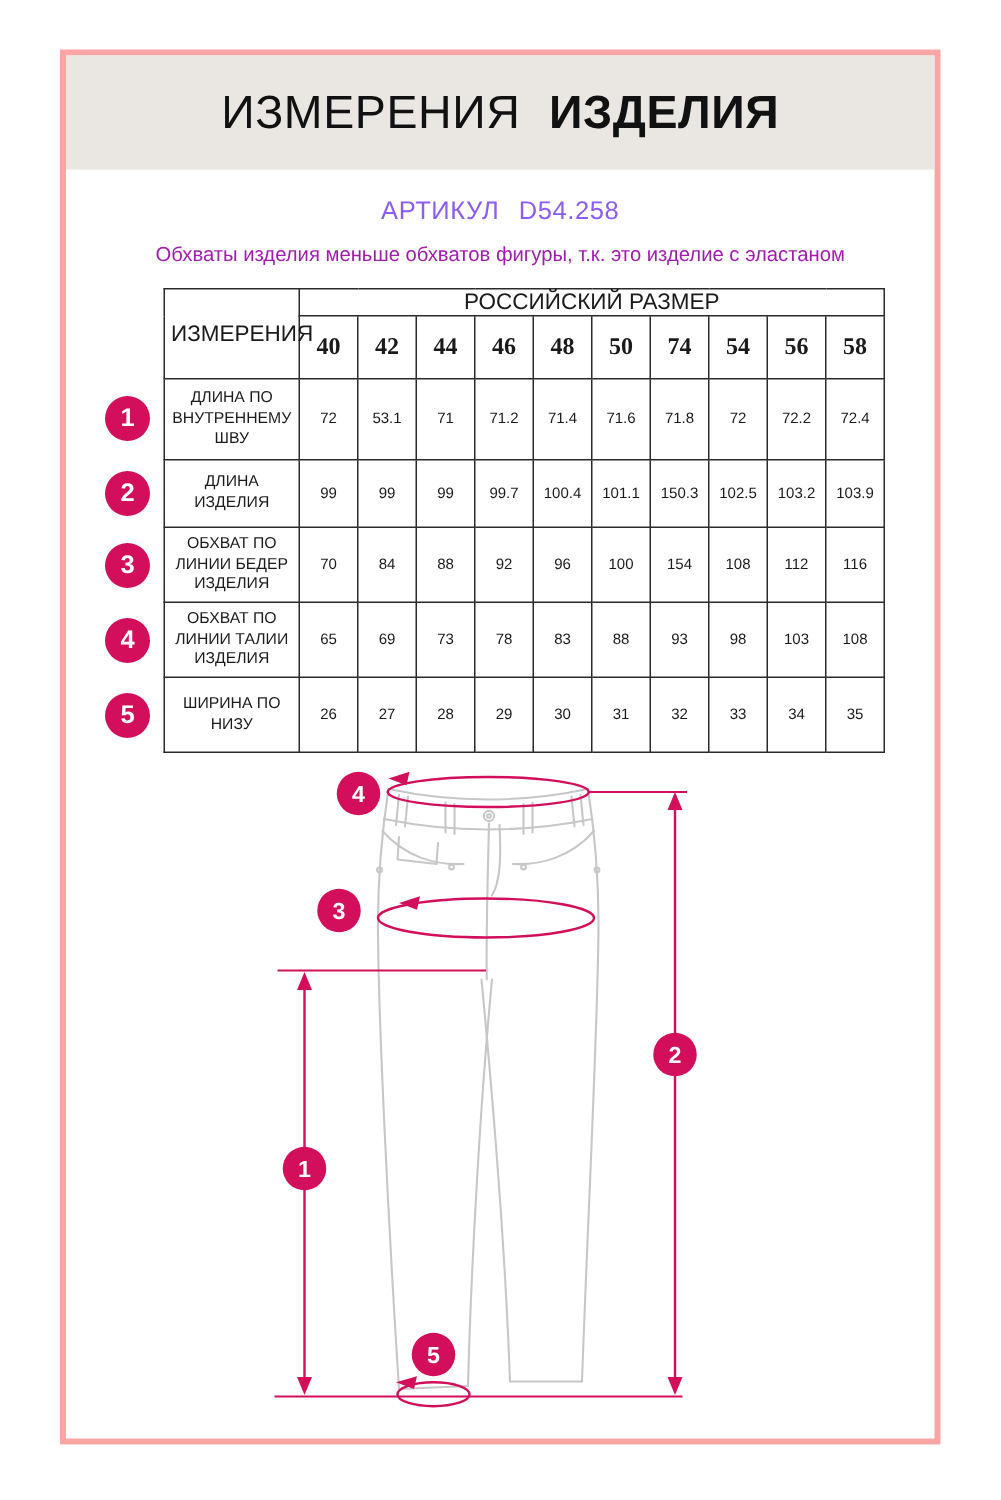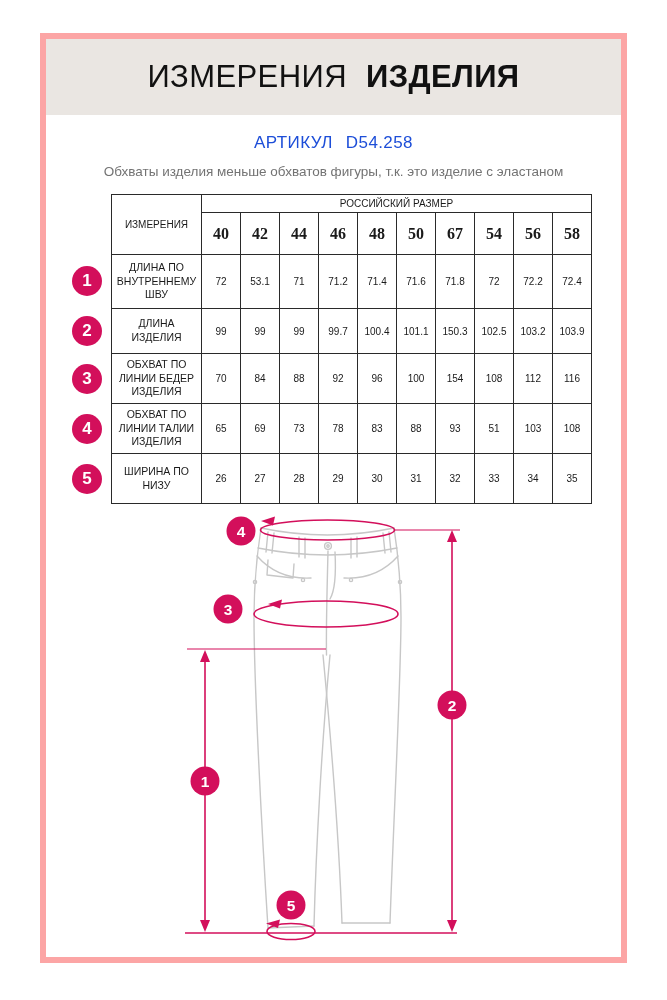--- a/index.html
+++ b/index.html
@@ -2,47 +2,47 @@
 <html><head>
 <meta charset="utf-8">
 <style>
   html,body{margin:0;padding:0;}
   body{
     width:667px;height:1000px;position:relative;background:#ffffff;
     font-family:"Liberation Sans", sans-serif;color:#1a1a1a;
   }
   .frame{
     position:absolute;left:40px;top:33px;width:587px;height:930px;
-    box-sizing:border-box;border:6px solid #fca5a5;background:#ffffff;
+    box-sizing:border-box;border:4px solid #fca5a5;background:#ffffff;
   }
   .band{
     position:absolute;left:0;top:0;right:0;height:76px;background:#eae6e2;
     display:flex;align-items:center;justify-content:center;
   }
   .band .title{font-size:31px;letter-spacing:.4px;color:#111;}
   .band .title .t-reg{font-weight:400;}
   .band .title .t-bold{font-weight:700;margin-left:10px;}
   .article{
     position:absolute;left:0;right:0;top:94px;text-align:center;
-    font-size:17px;letter-spacing:.4px;color:#1d4ed8;
+    font-size:17px;letter-spacing:.4px;color:#8b5cf6;
   }
   .article .code{margin-left:13px;}
   .note{
     position:absolute;left:0;right:0;top:125px;text-align:center;
-    font-size:13.5px;color:#737373;
+    font-size:13.5px;color:#a21caf;
   }
   table.sizes{
     position:absolute;left:65px;top:155px;width:480px;
     border-collapse:collapse;table-layout:fixed;
   }
   table.sizes td,table.sizes th{
     border:1px solid #2a2a2a;text-align:center;vertical-align:middle;
     padding:0 4px;font-weight:400;
   }
-  tr.hrow1 th{height:17px;font-size:10px;font-weight:400;}
+  tr.hrow1 th{height:17px;font-size:15px;font-weight:400;}
   tr.hrow2 th{height:41px;font-size:16px;font-weight:700;font-family:Liberation Serif, serif;}
   th.measure-head{font-size:11px;font-weight:400;}
   td.rowlabel{font-size:10.5px;line-height:1.3;padding:0 6px;}
   td.val{font-size:10px;}
   tr.r1{height:54px;} tr.r2{height:45px;} tr.r3{height:50px;}
   tr.r4{height:50px;} tr.r5{height:50px;}
   .num-badge{
     position:absolute;left:26px;width:30px;height:30px;border-radius:50%;
     background:#d30f5b;color:#fff;font-size:17px;font-weight:700;
     display:flex;align-items:center;justify-content:center;
@@ -97,21 +97,21 @@
       <th class="measure-head" rowspan="2">ИЗМЕРЕНИЯ</th>
       <th colspan="10">РОССИЙСКИЙ РАЗМЕР</th>
     </tr>
     <tr class="hrow2">
       <th>40</th>
       <th>42</th>
       <th>44</th>
       <th>46</th>
       <th>48</th>
       <th>50</th>
-      <th>67</th>
+      <th>74</th>
       <th>54</th>
       <th>56</th>
       <th>58</th>
     </tr>
     <tr class="r1">
       <td class="rowlabel">ДЛИНА ПО ВНУТРЕННЕМУ ШВУ</td>
       <td class="val">72</td>
       <td class="val">53.1</td>
       <td class="val">71</td>
       <td class="val">71.2</td>
@@ -150,21 +150,21 @@
     </tr>
     <tr class="r4">
       <td class="rowlabel">ОБХВАТ ПО ЛИНИИ ТАЛИИ ИЗДЕЛИЯ</td>
       <td class="val">65</td>
       <td class="val">69</td>
       <td class="val">73</td>
       <td class="val">78</td>
       <td class="val">83</td>
       <td class="val">88</td>
       <td class="val">93</td>
-      <td class="val">51</td>
+      <td class="val">98</td>
       <td class="val">103</td>
       <td class="val">108</td>
     </tr>
     <tr class="r5">
       <td class="rowlabel">ШИРИНА ПО НИЗУ</td>
       <td class="val">26</td>
       <td class="val">27</td>
       <td class="val">28</td>
       <td class="val">29</td>
       <td class="val">30</td>

